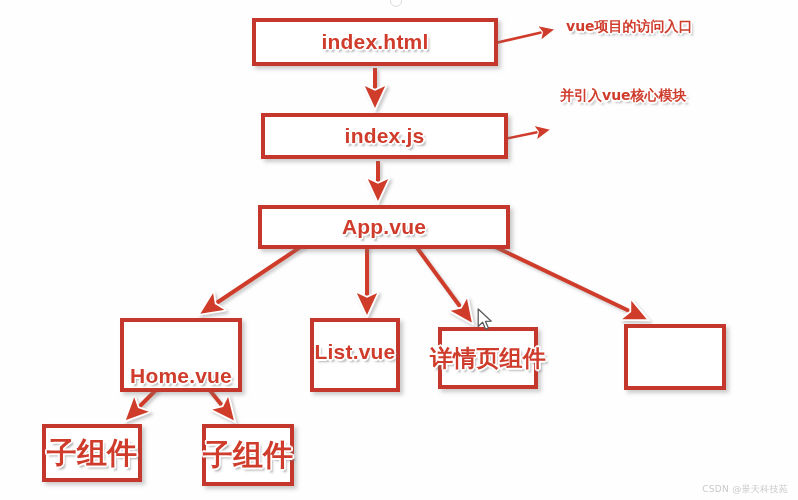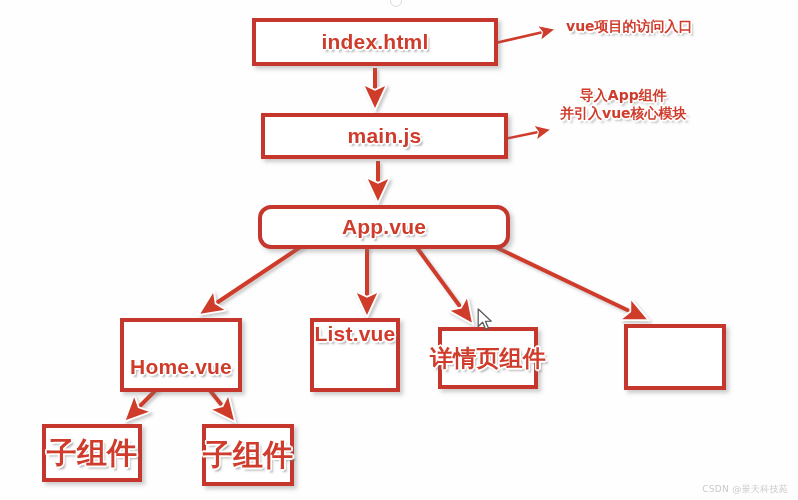--- a/index.html
+++ b/index.html
@@ -59,31 +59,31 @@
       -1.6px 0 0 #ffffff,
        2.4px 2.6px 2.2px rgba(110,110,110,0.55);
   }
 
   .lbl-lat { font-size: 21px; }
   .lbl-cjk { font-size: 30px; font-family: "DejaVu Sans", "Liberation Sans", sans-serif; }
 
   
   #node-index    { left: 252px; top: 18px;  width: 246px; height: 48px; }
   #node-main     { left: 261px; top: 113px; width: 247px; height: 46px; }
-  #node-app      { left: 258px; top: 205px; width: 252px; height: 44px; border-radius: 13px; }
+  #node-app      { left: 258px; top: 205px; width: 252px; height: 44px; }
   #node-home     { left: 120px; top: 318px; width: 122px; height: 74px; }
   #node-list     { left: 310px; top: 318px; width: 90px;  height: 74px; }
   #node-detail   { left: 438px; top: 327px; width: 100px; height: 62px; }
   #node-empty    { left: 624px; top: 324px; width: 102px; height: 66px; }
   #node-child-1  { left: 42px;  top: 424px; width: 100px; height: 58px; }
   #node-child-2  { left: 202px; top: 424px; width: 92px;  height: 62px; }
 
   
-  #node-home   { align-items: center; padding-top: 24px; }
-  #node-list   { align-items: flex-start; }
+  #node-home   { align-items: flex-end; padding-top: 24px; }
+  #node-list   { align-items: flex-start; padding-top: 18px; }
 
   
   #node-detail .node-label { font-size: 23px; }
 
   
   .annotation {
     position: absolute;
     z-index: 4;
     color: #cf3c2c;
     font-weight: bold;
@@ -175,21 +175,21 @@
       <path d="M474,48 L552,30"></path>
       <path d="M470,146 L548,130"></path>
     </g>
   </svg>
 
   <div class="node" id="node-index">
     <span class="node-label lbl-lat">index.html</span>
   </div>
 
   <div class="node" id="node-main">
-    <span class="node-label lbl-lat">main.js</span>
+    <span class="node-label lbl-lat">index.js</span>
   </div>
 
   <div class="node" id="node-app">
     <span class="node-label lbl-lat">App.vue</span>
   </div>
 
   <div class="node" id="node-home">
     <span class="node-label lbl-lat">Home.vue</span>
   </div>
 
@@ -211,21 +211,20 @@
 
   <div class="node" id="node-child-2">
     <span class="node-label lbl-cjk">子组件</span>
   </div>
 
   <div class="annotation" id="annot-index">
     <div>vue项目的访问入口</div>
   </div>
 
   <div class="annotation" id="annot-main">
-    <div>导入App组件</div>
     <div>并引入vue核心模块</div>
   </div>
 
   <svg id="mouse-cursor" width="17" height="24" viewBox="0 0 17 24" xmlns="http://www.w3.org/2000/svg">
     <path d="M1.2,1 L1.2,18.4 L5.6,14.3 L8.6,21.2 L11.4,20 L8.5,13.4 L14.3,13.2 Z" fill="#ffffff" stroke="#5b5b5b" stroke-width="1.3" stroke-linejoin="round"></path>
   </svg>
 
   <div id="watermark">CSDN @景天科技苑</div>
 
 </div>

